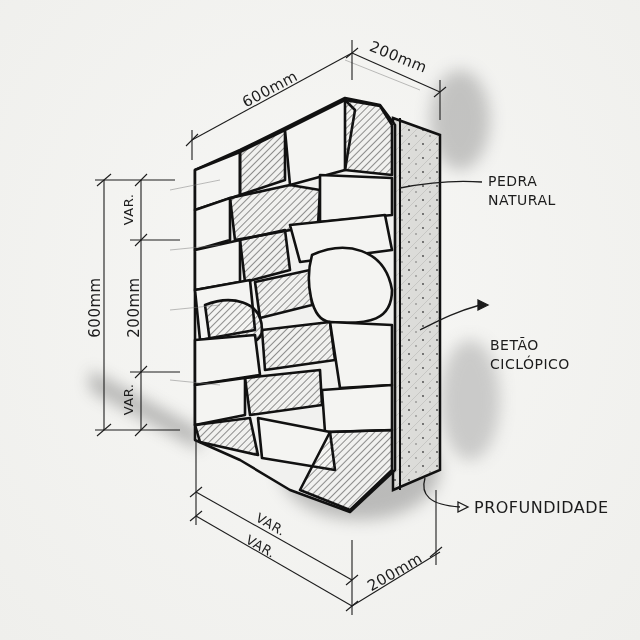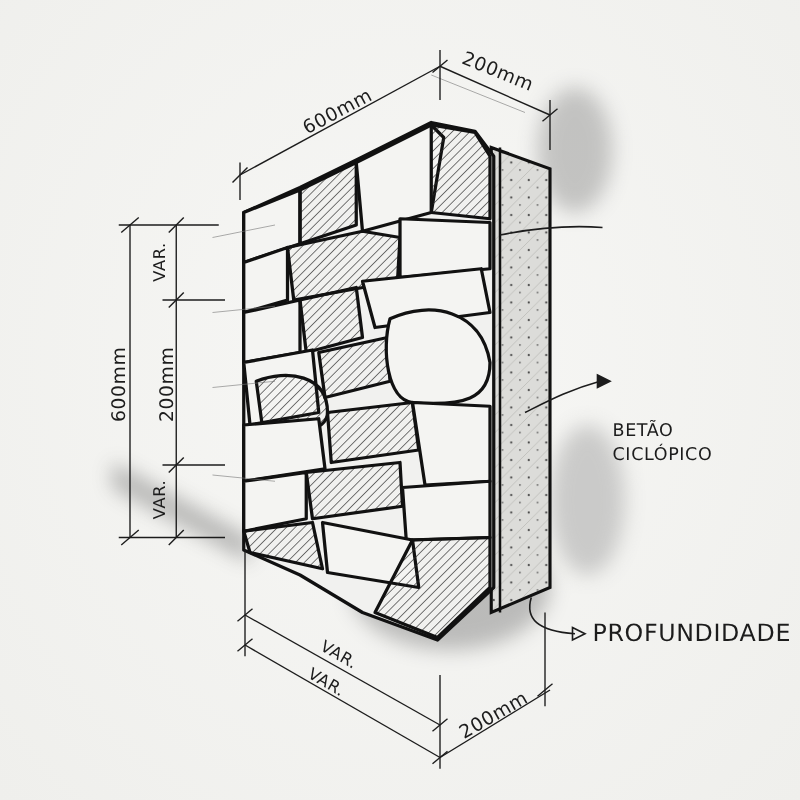--- a/index.html
+++ b/index.html
@@ -131,20 +131,24 @@
   <div class="lbl dim" style="left:240px;top:82px;transform:rotate(-28deg);font-size:15px;text-transform:none;">600mm</div>
   <div class="lbl dim" style="left:368px;top:50px;transform:rotate(22deg);font-size:15px;text-transform:none;">200mm</div>
   <div class="lbl dim" style="left:65px;top:300px;transform:rotate(-90deg);font-size:15px;text-transform:none;">600mm</div>
   <div class="lbl dim" style="left:113px;top:203px;transform:rotate(-90deg);">VAR.</div>
   <div class="lbl dim" style="left:104px;top:300px;transform:rotate(-90deg);font-size:15px;text-transform:none;">200mm</div>
   <div class="lbl dim" style="left:113px;top:393px;transform:rotate(-90deg);">VAR.</div>
   <div class="lbl dim" style="left:255px;top:518px;transform:rotate(30deg);">VAR.</div>
   <div class="lbl dim" style="left:245px;top:540px;transform:rotate(30deg);">VAR.</div>
   <div class="lbl dim" style="left:365px;top:565px;transform:rotate(-30deg);font-size:15px;text-transform:none;">200mm</div>
 
+  <div class="lbl callout" style="left:488px;top:172px;">
+    <div>PEDRA</div>
+    <div>NATURAL</div>
+  </div>
   <div class="lbl callout" style="left:490px;top:296px;margin-top:40px;">
     <div>BETÃO</div>
     <div>CICLÓPICO</div>
   </div>
-  <div class="lbl callout" style="left:474px;top:498px;font-size:19px;">
+  <div class="lbl callout" style="left:474px;top:498px;font-size:16px;">
     <div>PROFUNDIDADE</div>
   </div>
 </div>
 
 </body></html>

